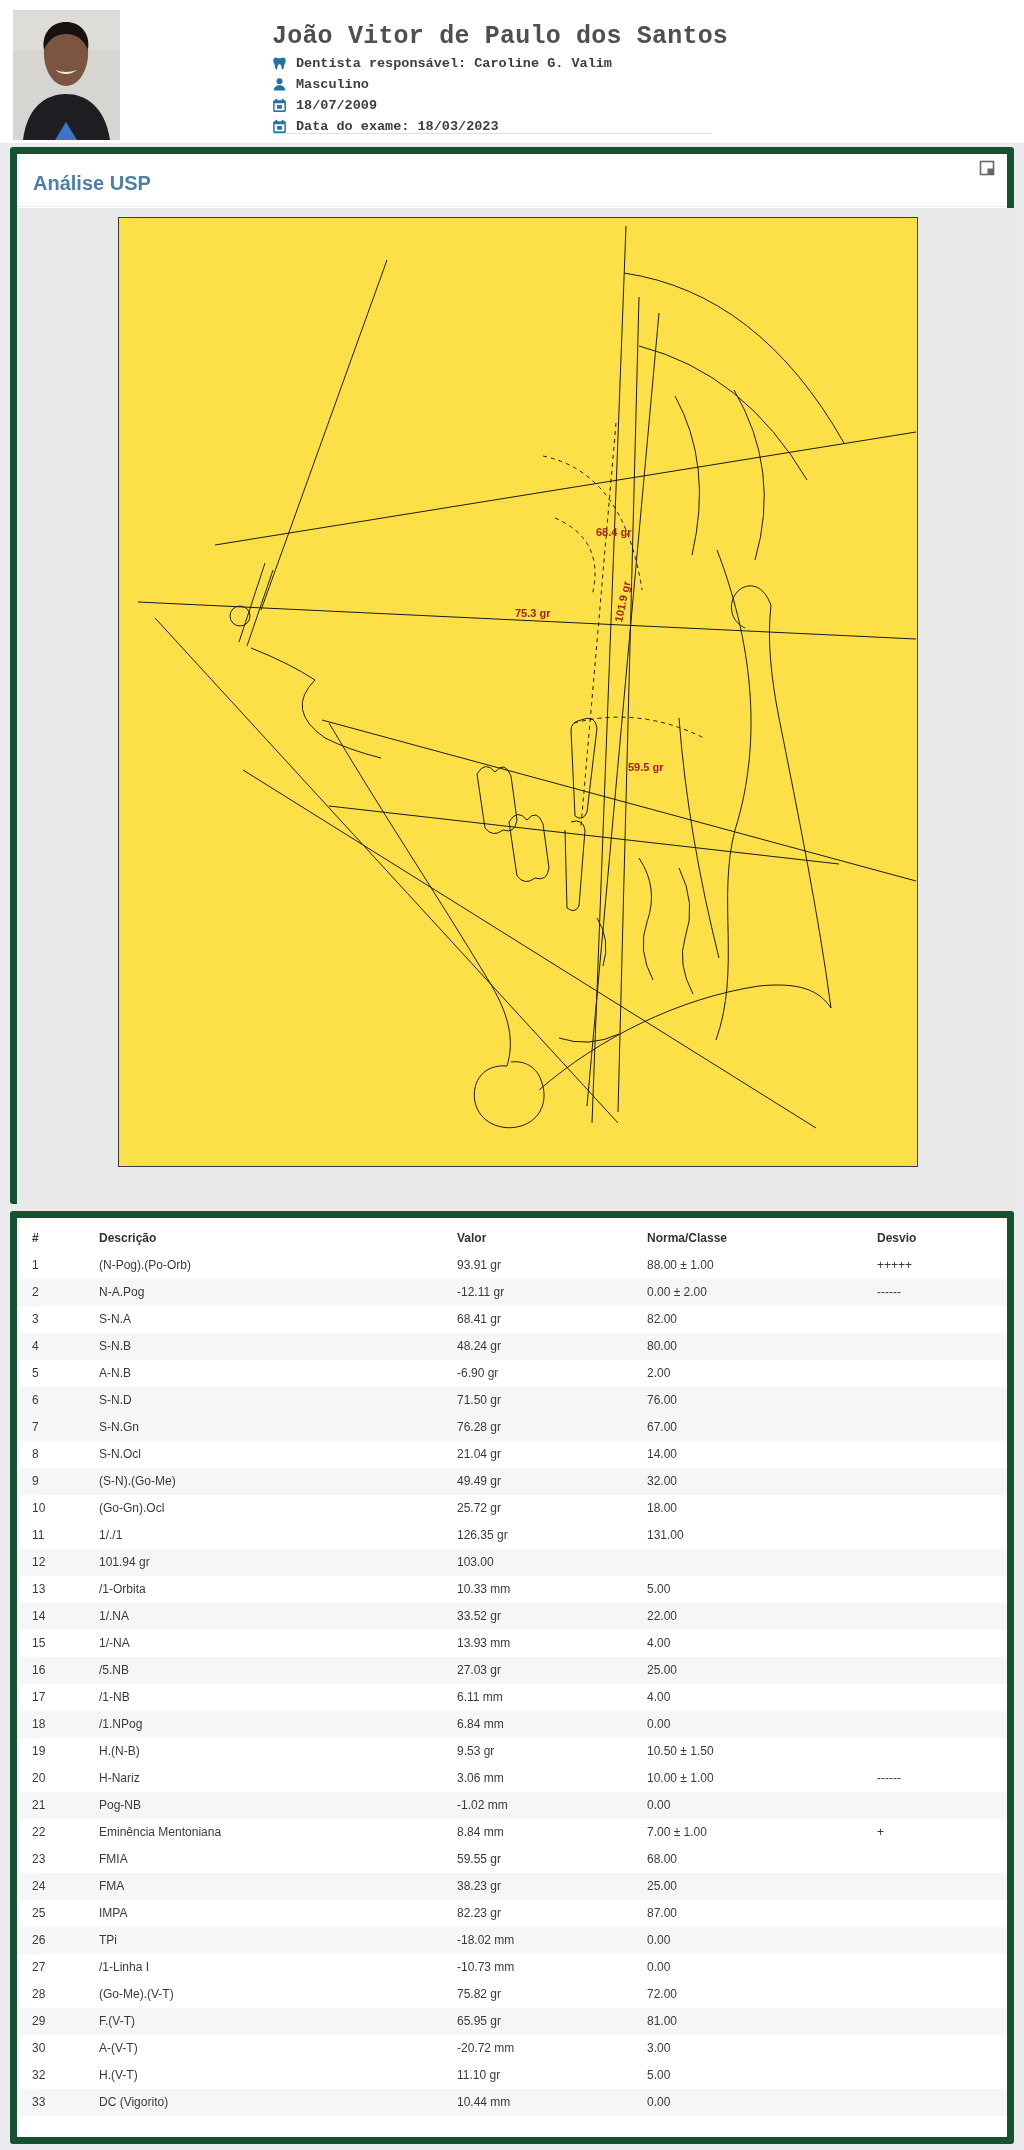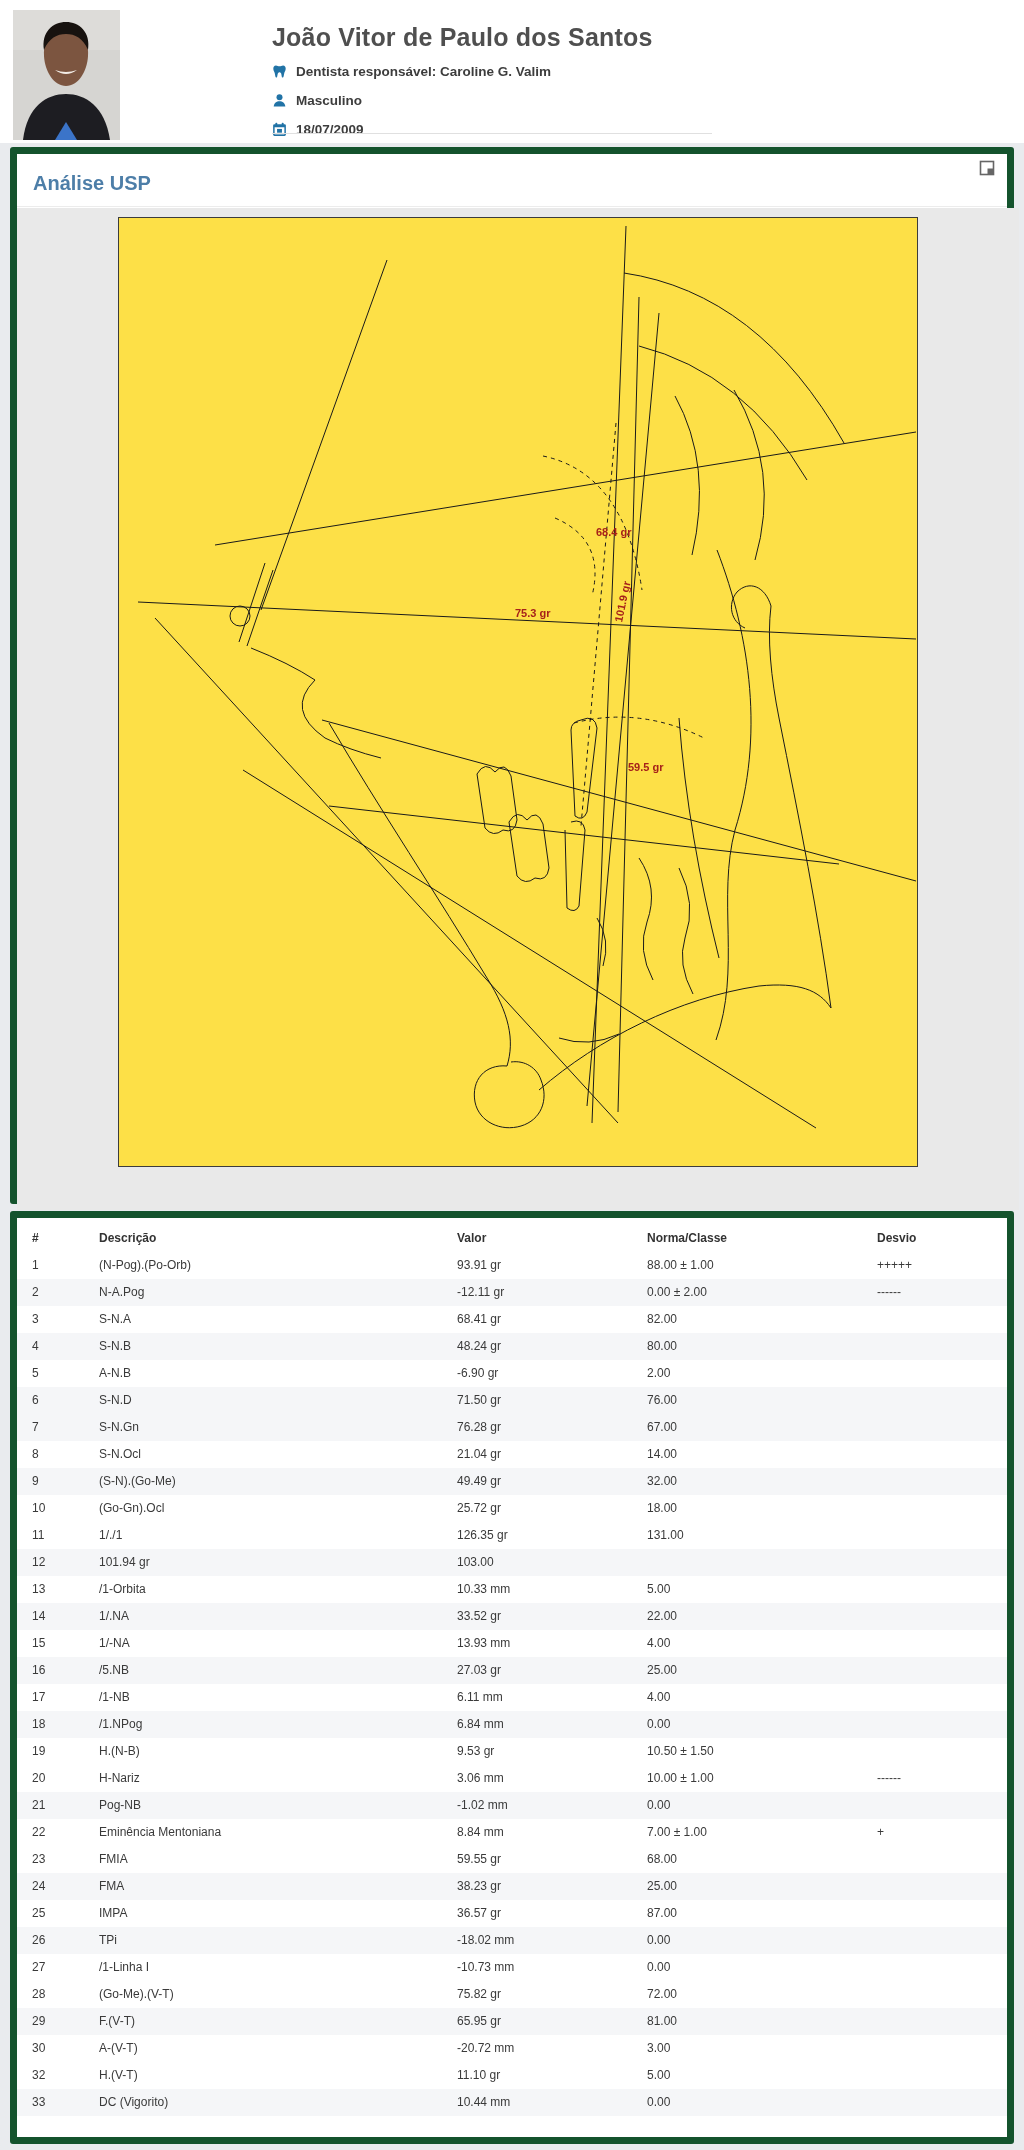--- a/index.html
+++ b/index.html
@@ -1,23 +1,23 @@
 <!DOCTYPE html>
 <html><head>
 <meta charset="utf-8">
 <style>
   * { margin:0; padding:0; box-sizing:border-box; }
   html,body { width:1024px; height:2150px; background:#e9ebee; font-family:"Liberation Sans", sans-serif; overflow:hidden; }
 
   
-  .page-header { position:absolute; left:0; top:0; width:1024px; height:143px; background:#ffffff; }
+  .page-header { position:absolute; left:0; top:0; width:1024px; height:143px; background:#ffffff;font-family:Liberation Mono, monospace; }
   .photo { position:absolute; left:13px; top:10px; width:107px; height:130px; background:#d8d7d4; overflow:hidden; }
   .header-text { position:absolute; left:272px; top:22px; }
   .patient-name { font-size:25px; font-weight:bold; color:#4f4f4f; letter-spacing:.2px; line-height:30px; }
-  .info-row { display:flex; align-items:center; gap:9px; height:19px; margin-top:10px; }
+  .info-row { display:flex; align-items:center; gap:9px; height:19px; margin-top:2px; }
   .info-row:first-of-type { margin-top:6px; }
   .info-row .txt { font-size:13.5px; font-weight:bold; color:#3d3d3d; }
   .info-icon { width:15px; height:15px; flex:0 0 15px; display:block; }
   .header-divider { position:absolute; left:272px; top:133px; width:440px; height:1px; background:#e0e0e0; }
 
   
   .card { position:absolute; left:10px; width:1004px; background:#ffffff; border:7px solid #14532d; border-radius:3px; }
   .card-analysis { top:147px; height:1057px; }
   .card-table { top:1211px; height:933px; }
 
@@ -341,21 +341,21 @@
         <div class="tbl-row shaded">
           <div class="cell">24</div>
           <div class="cell">FMA</div>
           <div class="cell">38.23 gr</div>
           <div class="cell">25.00</div>
           <div class="cell"></div>
         </div>
         <div class="tbl-row">
           <div class="cell">25</div>
           <div class="cell">IMPA</div>
-          <div class="cell">36.57 gr</div>
+          <div class="cell">82.23 gr</div>
           <div class="cell">87.00</div>
           <div class="cell"></div>
         </div>
         <div class="tbl-row shaded">
           <div class="cell">26</div>
           <div class="cell">TPi</div>
           <div class="cell">-18.02 mm</div>
           <div class="cell">0.00</div>
           <div class="cell"></div>
         </div>

